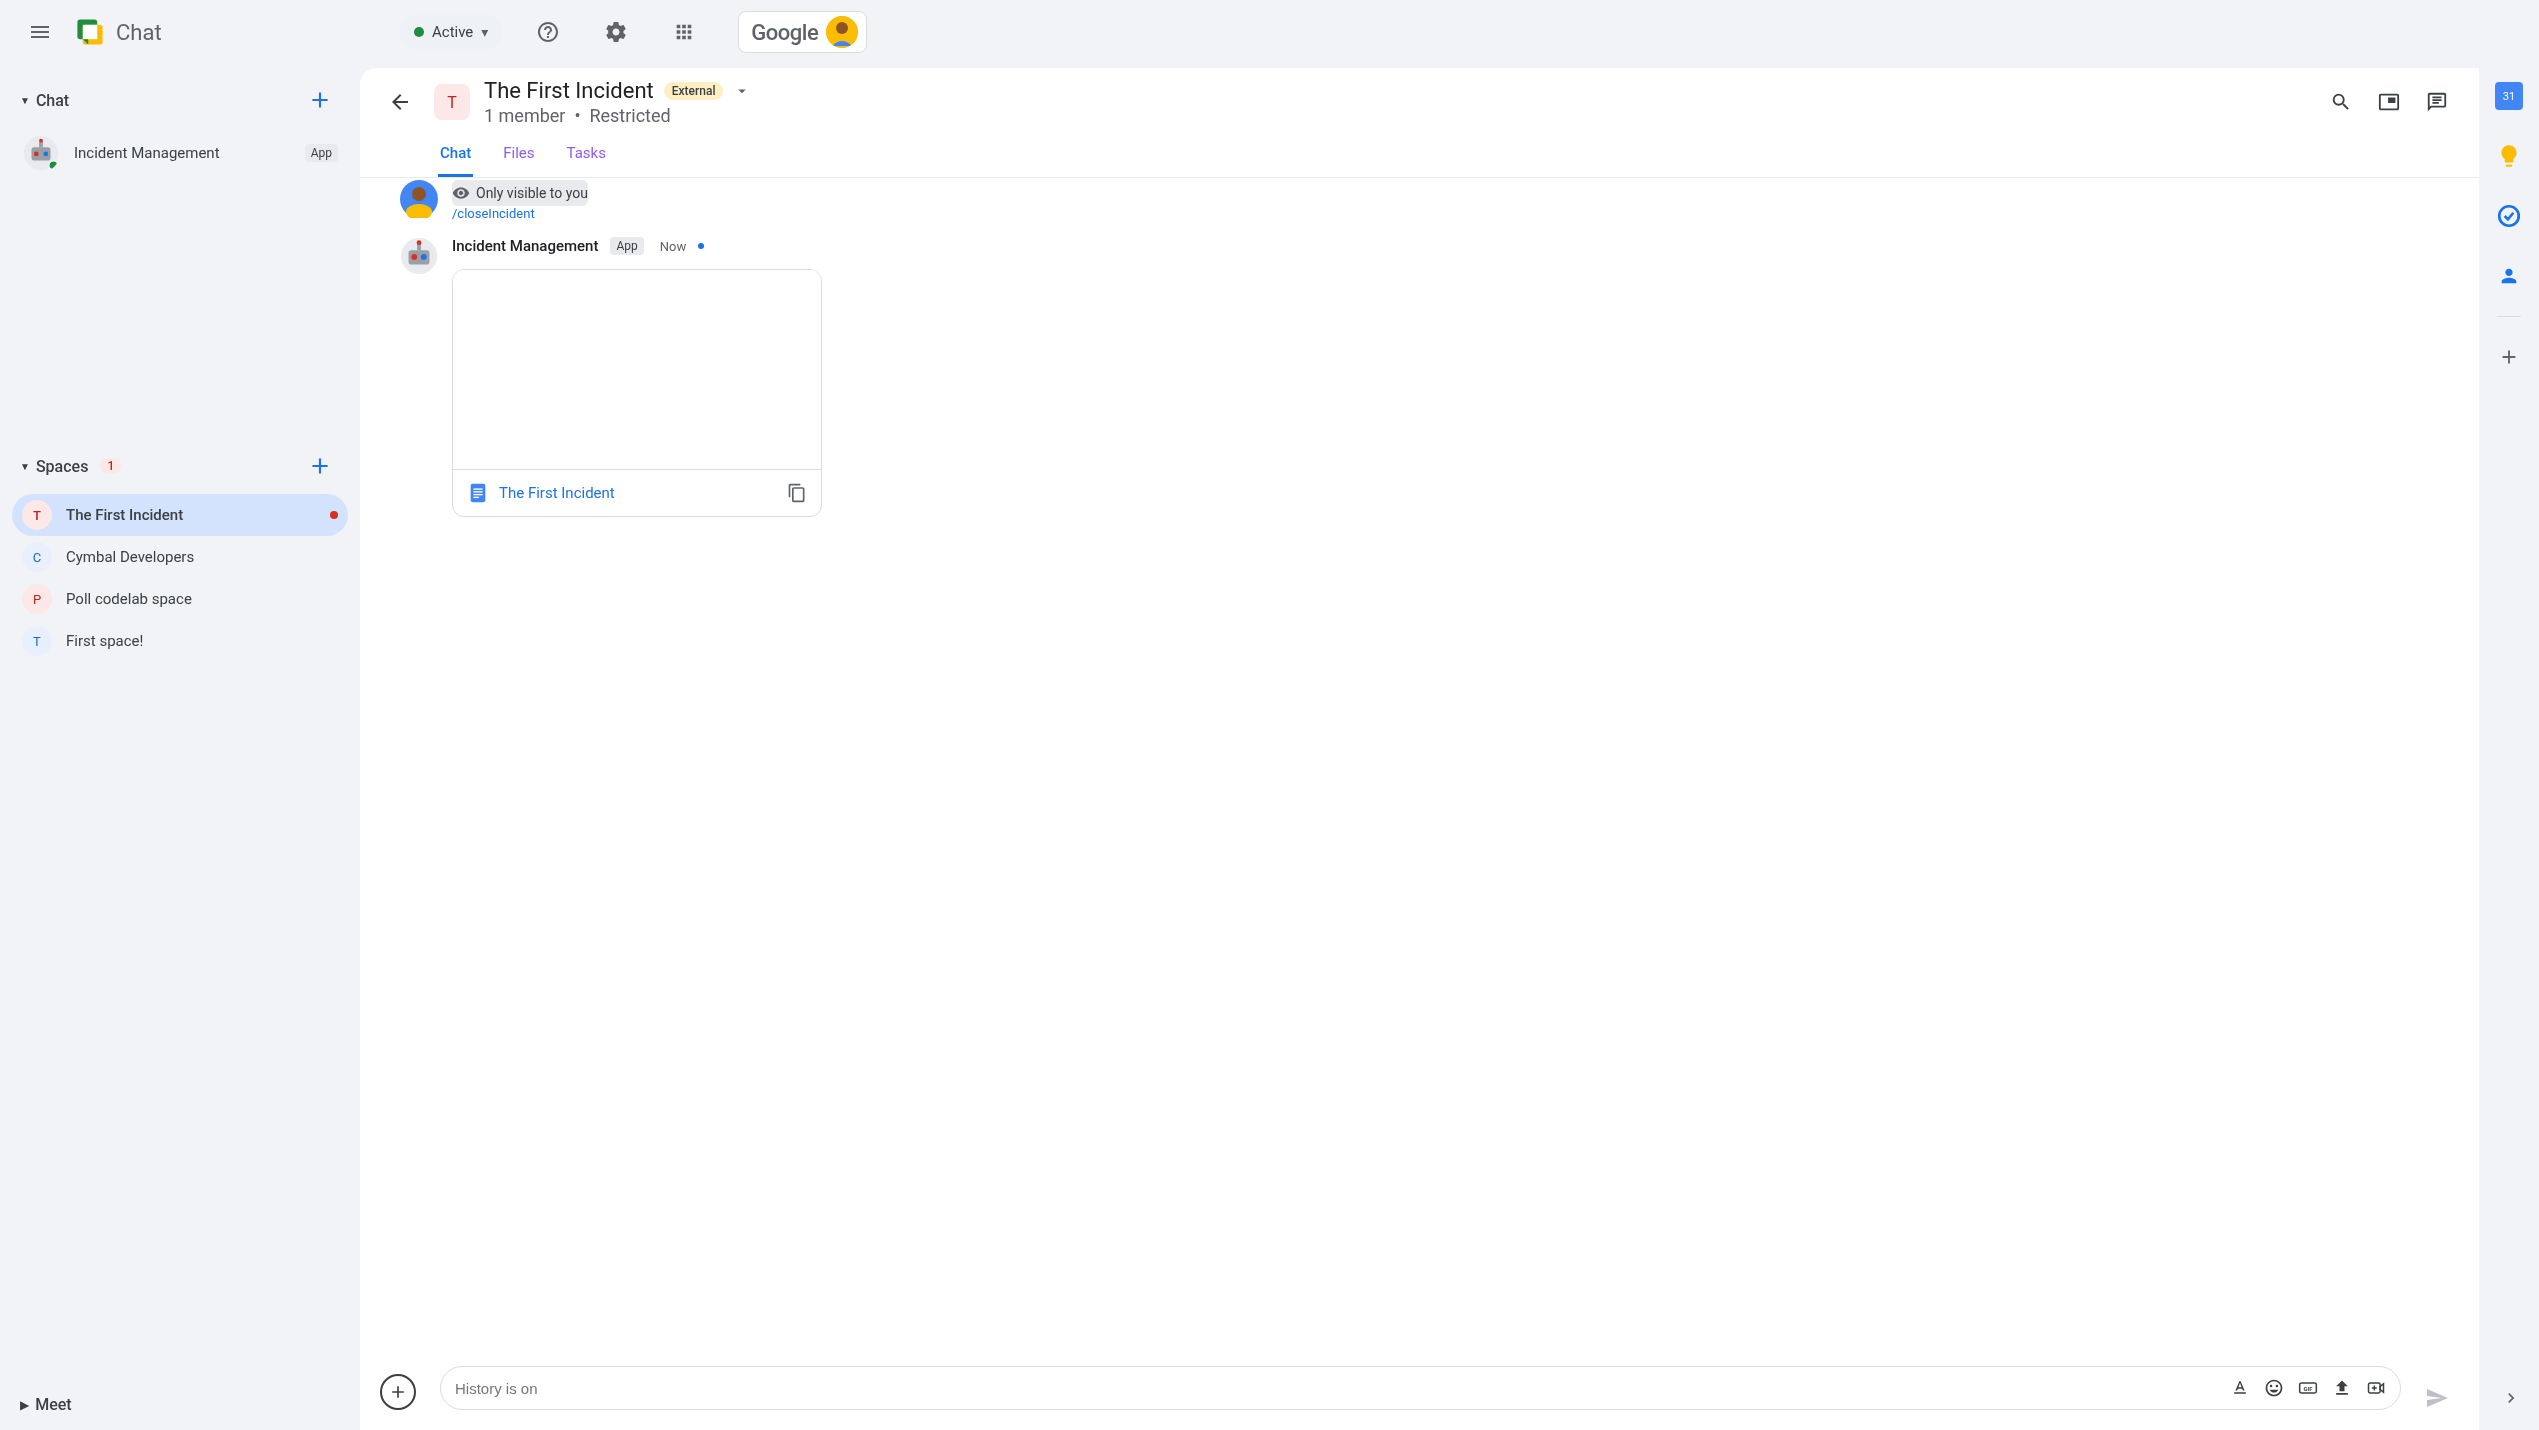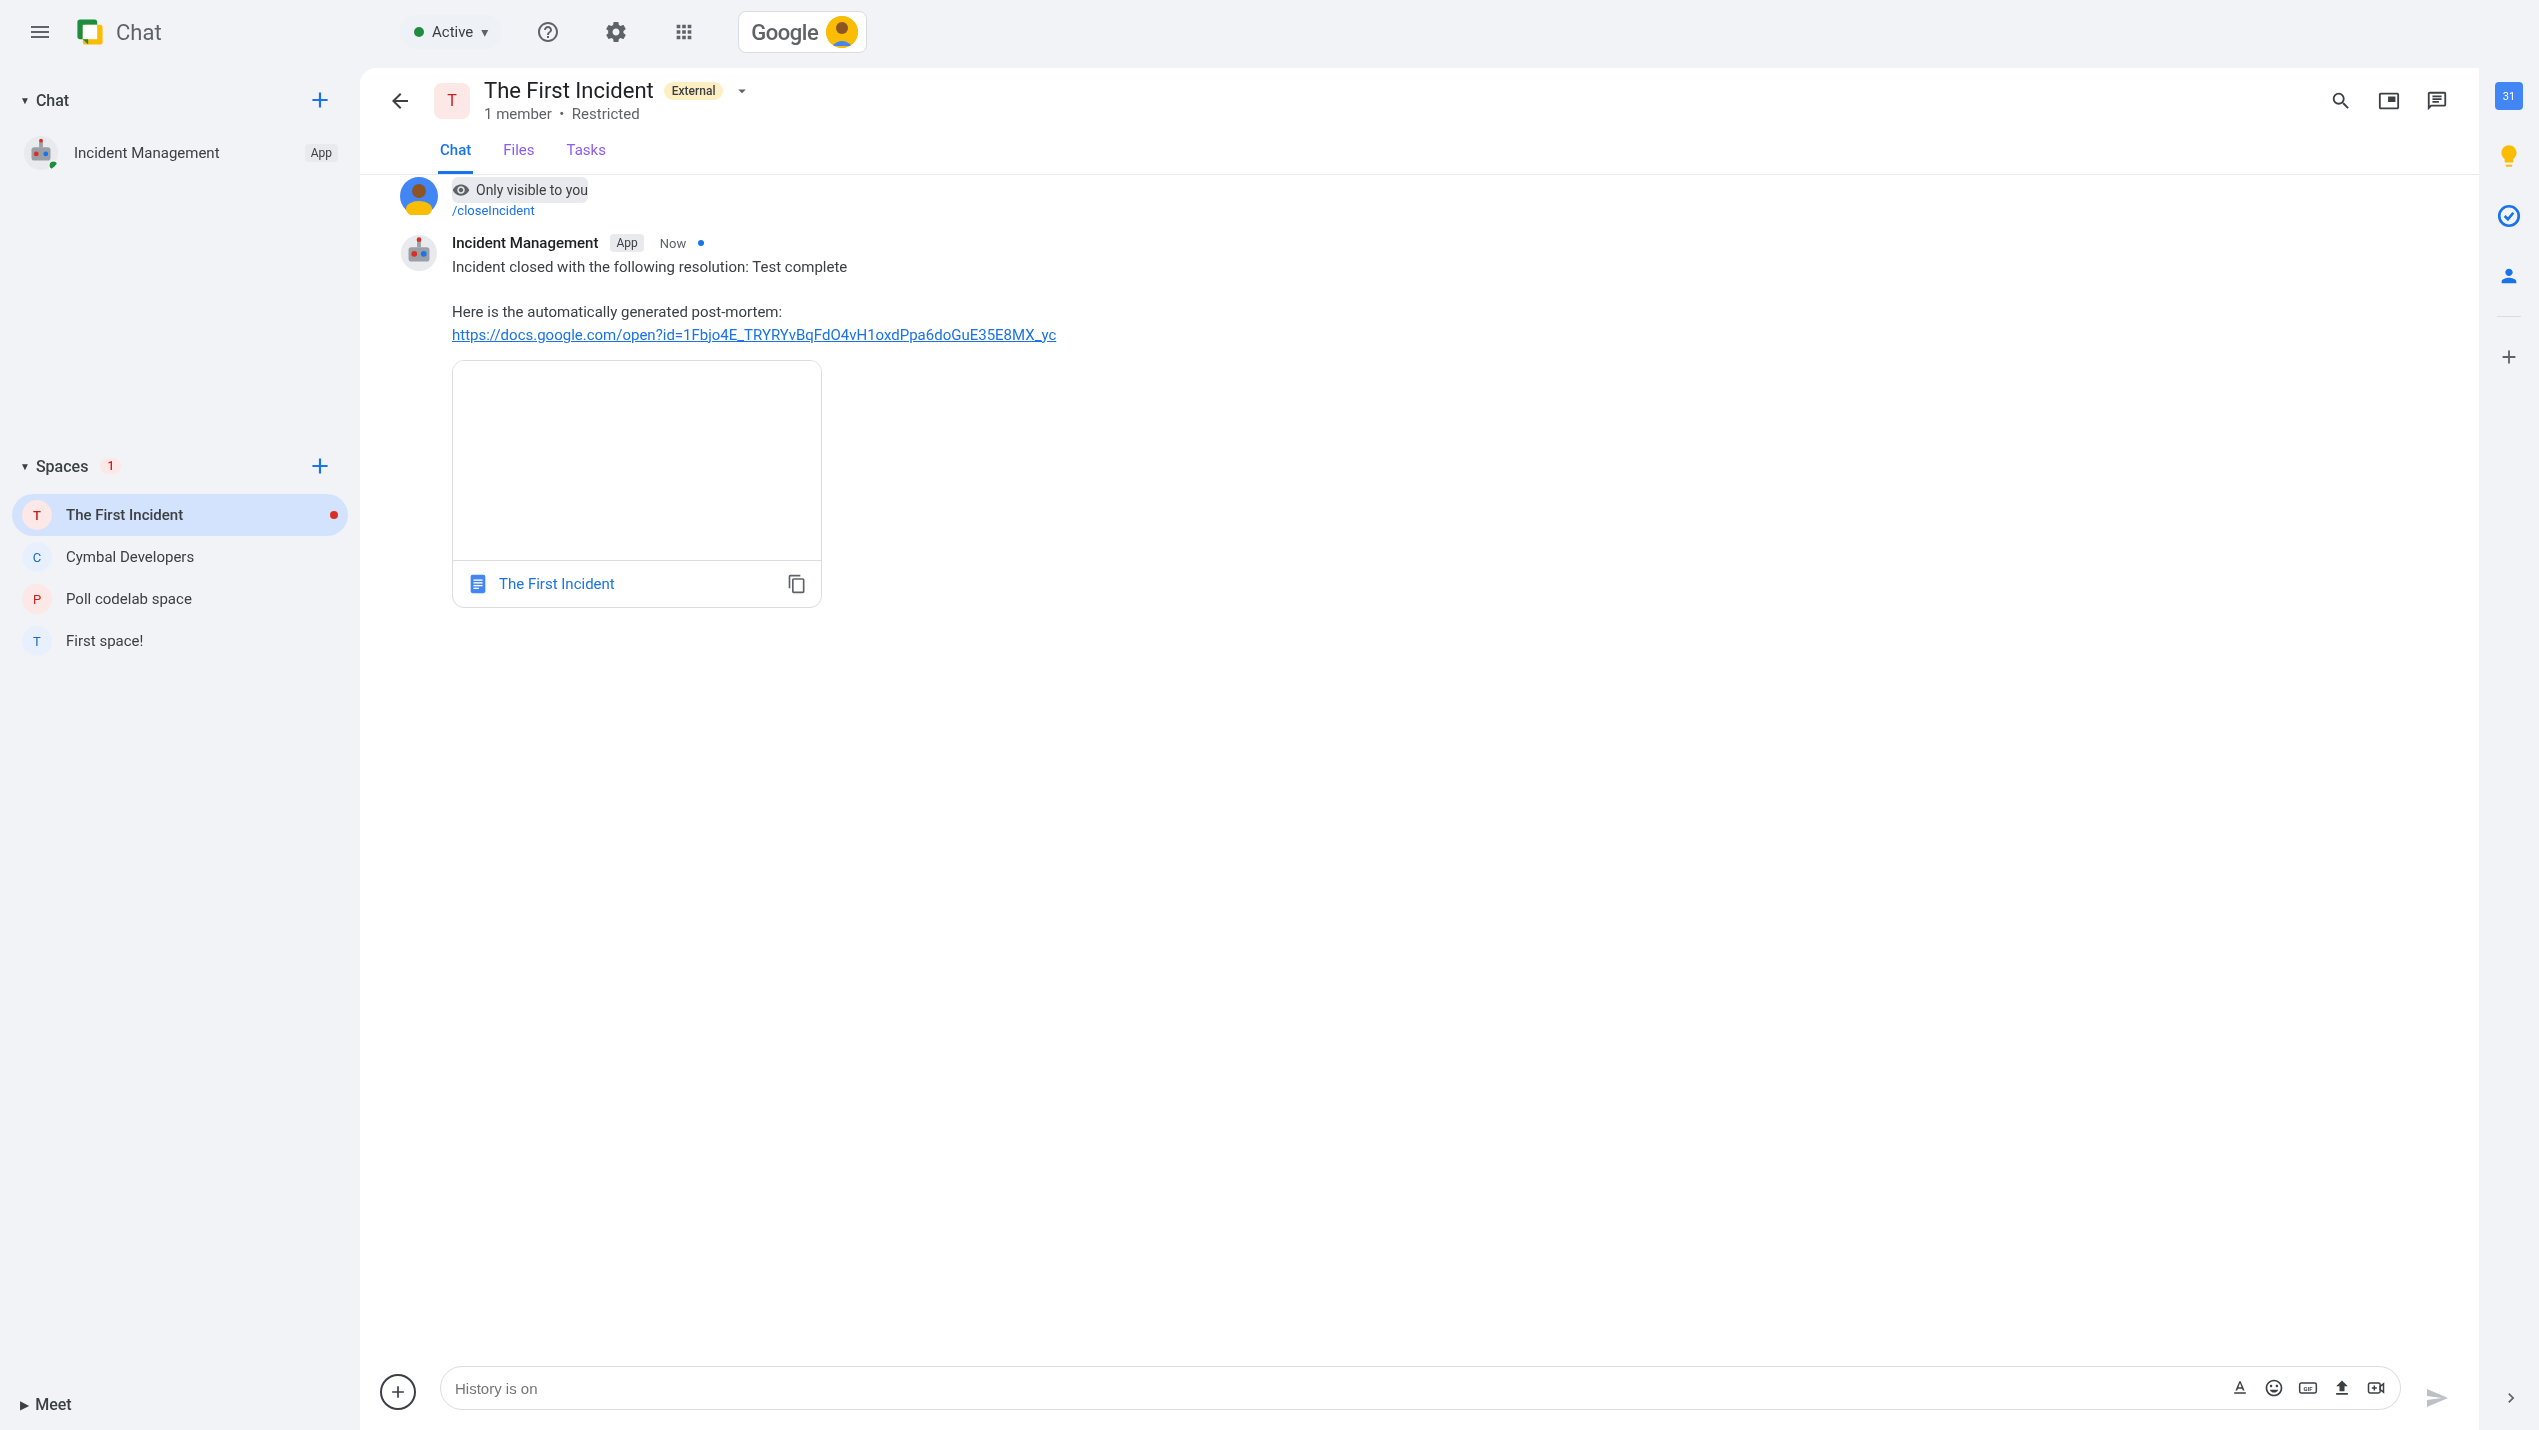--- a/index.html
+++ b/index.html
@@ -50,21 +50,21 @@
 
 .main { flex: 1; background: #fff; border-radius: 16px 0 0 0; margin-top: 4px; display: flex; flex-direction: column; overflow: hidden; }
 .main-header { padding: 10px 20px 0 20px; border-bottom: 1px solid #e8eaed; }
 .title-row { display: flex; align-items: center; gap: 14px; }
 .back-btn { width: 40px; height: 40px; display: flex; align-items: center; justify-content: center; cursor: pointer; color: #3c4043; }
 .space-av { width: 36px; height: 36px; border-radius: 8px; background: #fce8e6; color: #c5221f; display: flex; align-items: center; justify-content: center; font-size: 16px; }
 .title-col { display: flex; flex-direction: column; }
 .space-title-row { display: flex; align-items: center; gap: 10px; }
 .space-title { font-size: 22px; font-weight: 400; color: #202124; }
 .ext-badge { background: #feefc3; color: #3c4043; font-size: 12px; padding: 2px 8px; border-radius: 10px; font-weight: 500; }
-.space-sub { font-size: 15px; color: #5f6368; margin-top: 2px; }
+.space-sub { font-size: 18px; color: #5f6368; margin-top: 2px; }
 .header-actions { margin-left: auto; display: flex; gap: 4px; }
 .tabs { display: flex; gap: 28px; margin-top: 8px; margin-left: 58px; }
 .tab { padding: 10px 2px 12px; font-size: 15px; color: #8b5cf6; cursor: pointer; border-bottom: 3px solid transparent; }
 .tab.active { color: #1a73e8; border-bottom-color: #1a73e8; font-weight: 500; }
 
 
 .messages { flex: 1; overflow-y: auto; padding: 0 40px; }
 .msg-block { display: flex; gap: 14px; padding: 8px 0; }
 .msg-avatar { width: 38px; height: 38px; border-radius: 50%; flex-shrink: 0; display: flex; align-items: center; justify-content: center; }
 .msg-content { flex: 1; }
@@ -312,26 +312,20 @@
               <circle cx="20" cy="6" r="2.5" fill="#d93025"></circle>
             </svg>
           </div>
           <div class="msg-content">
             <div class="msg-head">
               <span class="msg-sender">Incident Management</span>
               <span class="app-badge">App</span>
               <span class="msg-time">Now</span>
               <span class="blue-dot"></span>
             </div>
-            <div class="msg-text">
-              <div>Incident closed with the following resolution: Test complete</div>
-              <br>
-              <div>Here is the automatically generated post-mortem:</div>
-              <a class="msg-link">https://docs.google.com/open?id=1Fbjo4E_TRYRYvBqFdO4vH1oxdPpa6doGuE35E8MX_yc</a>
-            </div>
             <div class="attachment-card">
               <div class="attachment-preview"></div>
               <div class="attachment-footer">
                 <svg class="docs-icon" viewBox="0 0 24 24">
                   <rect x="4" y="2" width="16" height="20" rx="2" fill="#4285f4"></rect>
                   <rect x="7" y="7" width="10" height="1.5" fill="#fff"></rect>
                   <rect x="7" y="10" width="10" height="1.5" fill="#fff"></rect>
                   <rect x="7" y="13" width="10" height="1.5" fill="#fff"></rect>
                   <rect x="7" y="16" width="6" height="1.5" fill="#fff"></rect>
                 </svg>

